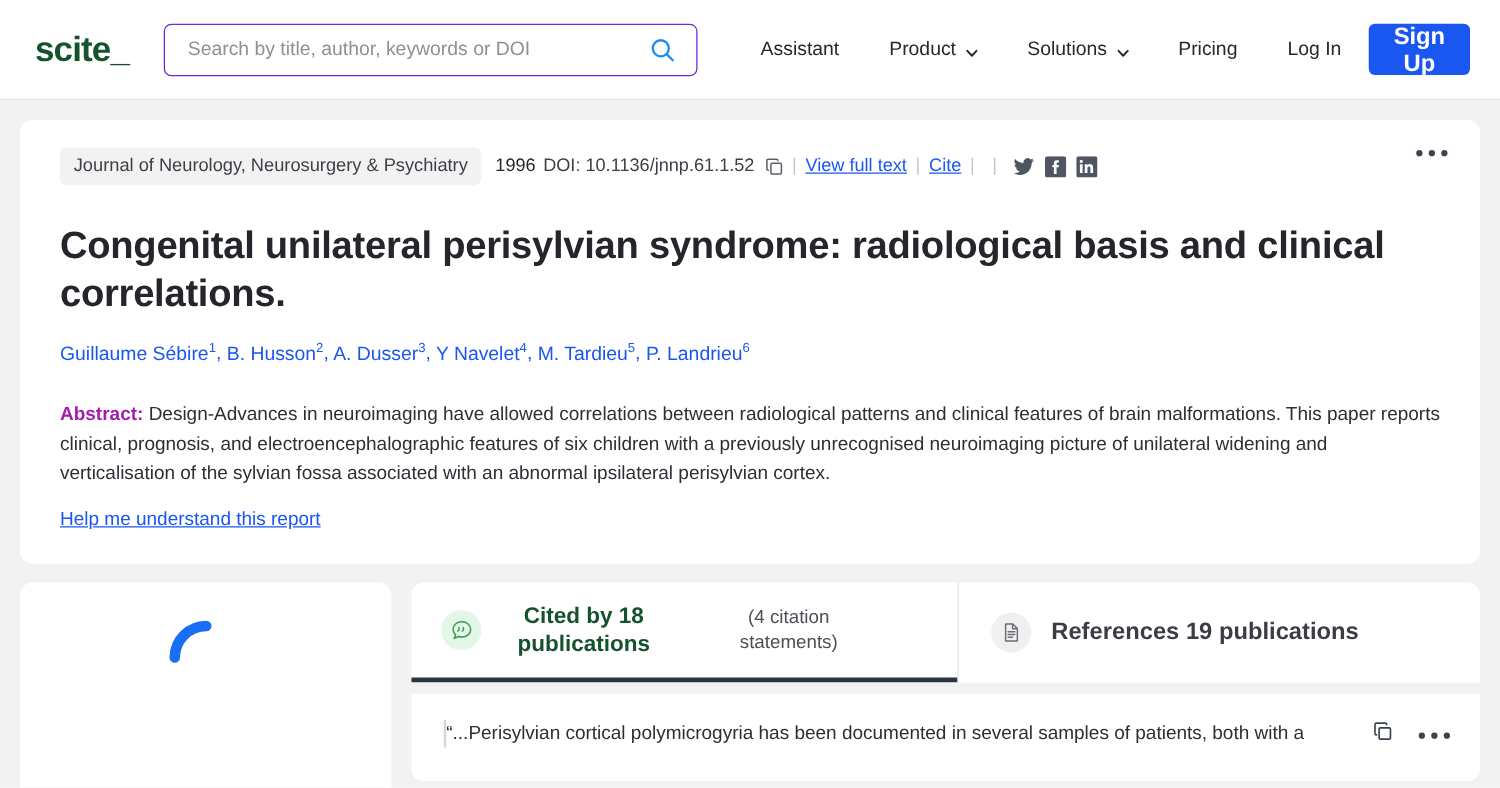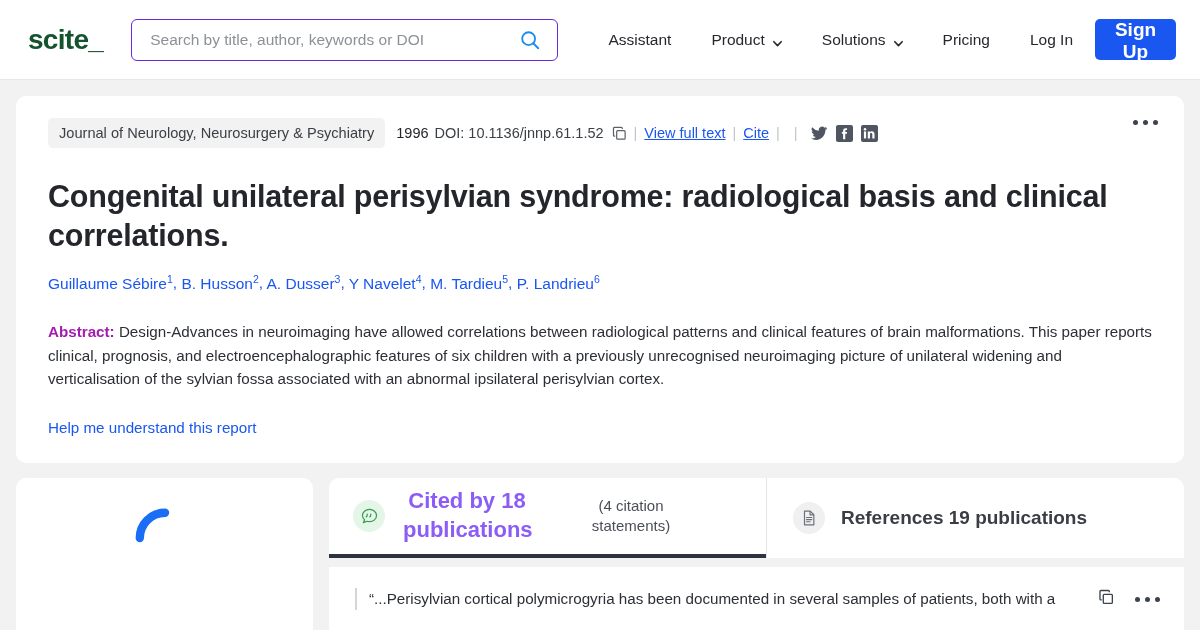--- a/index.html
+++ b/index.html
@@ -177,23 +177,24 @@
     margin-top: 26px;
     font-size: 15.2px;
     line-height: 1.55;
     color: #2c2f35;
     max-width: 1115px;
   }
   .abstract b { color: #a21caf; font-weight: 700; }
 
   .help-link {
     display: inline-block;
-    margin-top: 28px;
+    margin-top: 16px;
     font-size: 15.2px;
     color: #1a56f0;
+    text-decoration: underline;
     cursor: pointer;
     text-align: center;
   }
 
   
   .lower {
     display: flex;
     gap: 16px;
     margin-top: 15px;
     align-items: flex-start;
@@ -241,23 +242,23 @@
   }
   .tab-ico {
     width: 32px; height: 32px;
     border-radius: 50%;
     display: flex; align-items: center; justify-content: center;
     flex: none;
   }
   .tab-ico.green { background: #e4f6e7; }
   .tab-ico.gray  { background: #f0f0f1; }
   .tab-label {
-    font-size: 22px;
+    font-size: 18px;
     font-weight: 700;
-    color: #8b5cf6;
+    color: #14532d;
     line-height: 1.3;
   }
   .tab.cited .tab-label { width: 128px; text-align: center; }
   .tab-sub {
     font-size: 15px;
     color: #4b4f57;
     line-height: 1.35;
     width: 112px;
     text-align: center;
     margin-left: 26px;
@@ -269,21 +270,21 @@
     border-radius: 0 0 10px 10px;
     margin-top: 9px;
     height: 70px;
     padding: 21px 24px 0 26px;
     display: flex;
     align-items: flex-start;
     position: relative;
   }
   .quote {
     border-left: 2px solid #d3d5d9;
-    padding-left: 12px;
+    padding-left: 0;
     font-size: 15.2px;
     color: #2c2f35;
     line-height: 1.45;
     flex: 1;
   }
   .st-actions {
     display: flex; align-items: center; gap: 20px;
     padding-top: 1px;
   }
   .dots-inline { display: flex; gap: 5px; cursor: pointer; }

